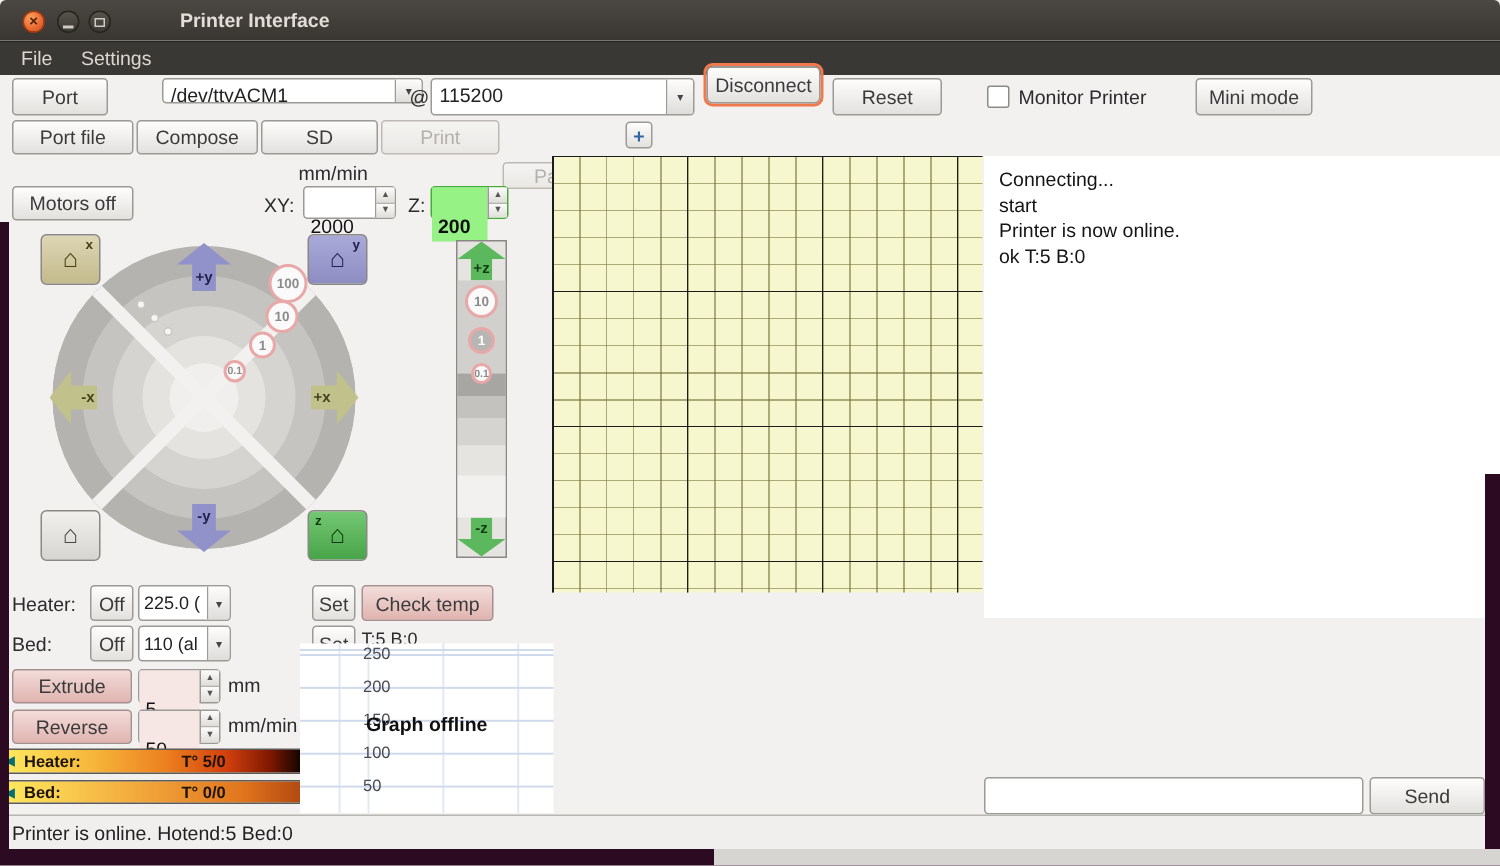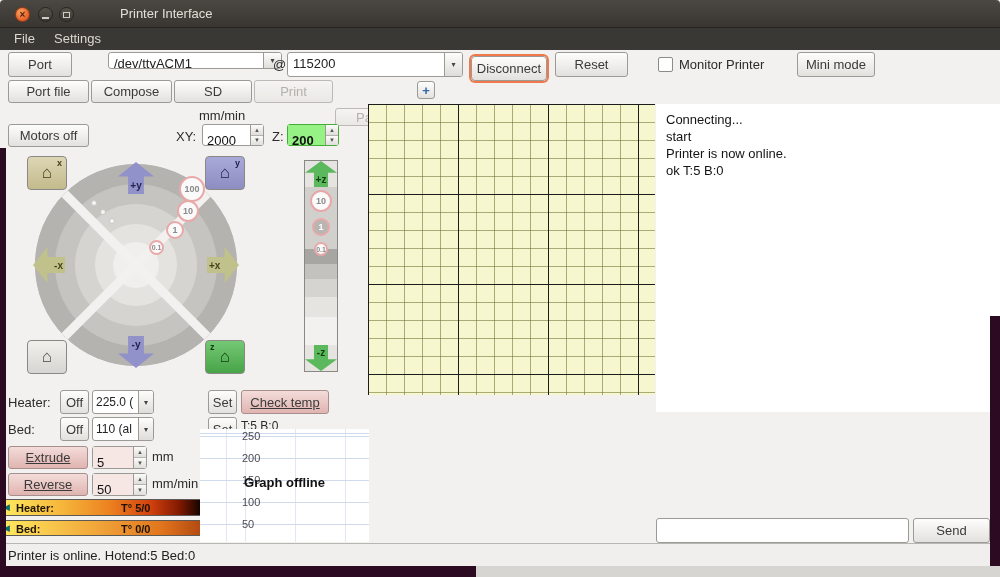--- a/index.html
+++ b/index.html
@@ -17,39 +17,39 @@
   .titlebar { position:absolute; left:0; top:0; width:100%; height:28px;
     background:linear-gradient(#4b4843,#393631); border-bottom:1px solid #262420;
     border-radius:4px 4px 0 0; }
   .winbtn { position:absolute; top:7px; width:15px; height:15px; border-radius:50%;
     display:flex; align-items:center; justify-content:center; font-size:10px; font-weight:bold; }
   .winbtn.close { left:15px; background:radial-gradient(circle at 35% 30%, #fba05c, #e4602a 70%);
     border:1px solid #9c3a10; color:#57200a; }
   .winbtn.minmax { background:linear-gradient(#56534c,#3b3933); border:1px solid #26241f; }
   .glyph-min { width:7px; height:2px; background:#cfcbc4; margin-top:6px; }
   .glyph-max { width:7px; height:6px; border:1px solid #cfcbc4; }
-  .wintitle { position:absolute; left:96px; top:6px; font-size:13px; font-weight:normal; color:#e2ded7;padding-left:24px; }
+  .wintitle { position:absolute; left:96px; top:6px; font-size:13px; font-weight:bold; color:#e2ded7;padding-left:24px; }
 
   
   .menubar { position:absolute; left:0; top:28px; width:100%; height:22px; background:#3a3834; }
   .menuitem { position:absolute; top:3px; font-size:13px; color:#dcd8d1; padding:0 4px; }
 
   
   .btn { position:absolute; background:linear-gradient(#fdfdfc,#e3e1de);
     border:1px solid #9c9a96; border-radius:3px; display:flex; align-items:center;
     justify-content:center; font-size:13px; color:#3a3a3a; }
   .btn.disabled { color:#b4b1ad; background:linear-gradient(#f5f4f2,#eae8e5); border-color:#bdbab6; }
-  .btn.pink { background:linear-gradient(#f3dcda,#e0b4b0); border-color:#a68f8c;text-decoration:underline; }
+  .btn.pink { background:linear-gradient(#f3dcda,#e0b4b0); border-color:#a68f8c; }
   .lbl { position:absolute; font-size:13px; color:#2b2b2b; white-space:nowrap; }
   .combo { position:absolute; display:flex; background:#fff; border:1px solid #9c9a96; border-radius:3px; }
   .combo .cval { flex:1; font-size:13px; color:#222; padding:3px 5px; overflow:hidden; white-space:nowrap; }
   .combo .cbtn { width:18px; border-left:1px solid #9c9a96; background:linear-gradient(#fdfdfc,#dfddda);
     display:flex; align-items:center; justify-content:center; font-size:8px; color:#444; border-radius:0 2px 2px 0; }
   .spin { position:absolute; display:flex; border:1px solid #9c9a96; border-radius:3px; background:#fff; }
-  .spin .sval { flex:1; font-size:13px; color:#111; padding:8px 4px; overflow:hidden; white-space:nowrap; }
+  .spin .sval { flex:1; font-size:13px; color:#111; padding:18px 4px; overflow:hidden; white-space:nowrap; }
   .spin .sarr { width:13px; display:flex; flex-direction:column; border-left:1px solid #9c9a96; }
   .spin .sarr div { flex:1; display:flex; align-items:center; justify-content:center;
     font-size:6px; color:#555; background:linear-gradient(#fbfbfa,#e0deda); }
   .spin .sarr div:first-child { border-bottom:1px solid #b5b3af; }
   .spin.green { border-color:#44ad36; }
   .spin.green .sval { background:#96f285; font-weight:bold; }
   .spin.pinkval .sval { background:#f6e6e4; }
   .checkbox { position:absolute; width:15px; height:15px; background:#fff; border:1px solid #8b8b87; border-radius:2px; }
 
   
@@ -145,21 +145,21 @@
     <div class="btn" style="left:8px;top:52px;width:64px;height:25px;">Port</div>
     <div class="combo" style="left:108px;top:52px;width:174px;height:17px;">
       <div class="cval">/dev/ttyACM1</div>
       <div class="cbtn">▾</div>
     </div>
     <span class="lbl" style="left:273px;top:57px;">@</span>
     <div class="combo" style="left:287px;top:52px;width:176px;height:25px;">
       <div class="cval">115200</div>
       <div class="cbtn">▾</div>
     </div>
-    <div class="btn" style="left:471px;top:56px;width:76px;height:25px;box-shadow:0 0 0 2px #f0784a;border-radius:4px;text-align:center;">Disconnect</div>
+    <div class="btn" style="left:471px;top:44px;width:76px;height:25px;box-shadow:0 0 0 2px #f0784a;border-radius:4px;text-align:center;">Disconnect</div>
     <div class="btn" style="left:555px;top:52px;width:73px;height:25px;">Reset</div>
     <div class="checkbox" style="left:658px;top:57px;"></div>
     <span class="lbl" style="left:679px;top:57px;">Monitor Printer</span>
     <div class="btn" style="left:797px;top:52px;width:78px;height:25px;">Mini mode</div>
 
     <div class="btn" style="left:8px;top:80px;width:81px;height:23px;">Port file</div>
     <div class="btn" style="left:91px;top:80px;width:81px;height:23px;">Compose</div>
     <div class="btn" style="left:174px;top:80px;width:78px;height:23px;">SD</div>
     <div class="btn disabled" style="left:254px;top:80px;width:79px;height:23px;">Print</div>
     <div class="btn disabled" style="left:335px;top:80px;width:79px;height:18px;margin-top:28px;">Pause</div>

